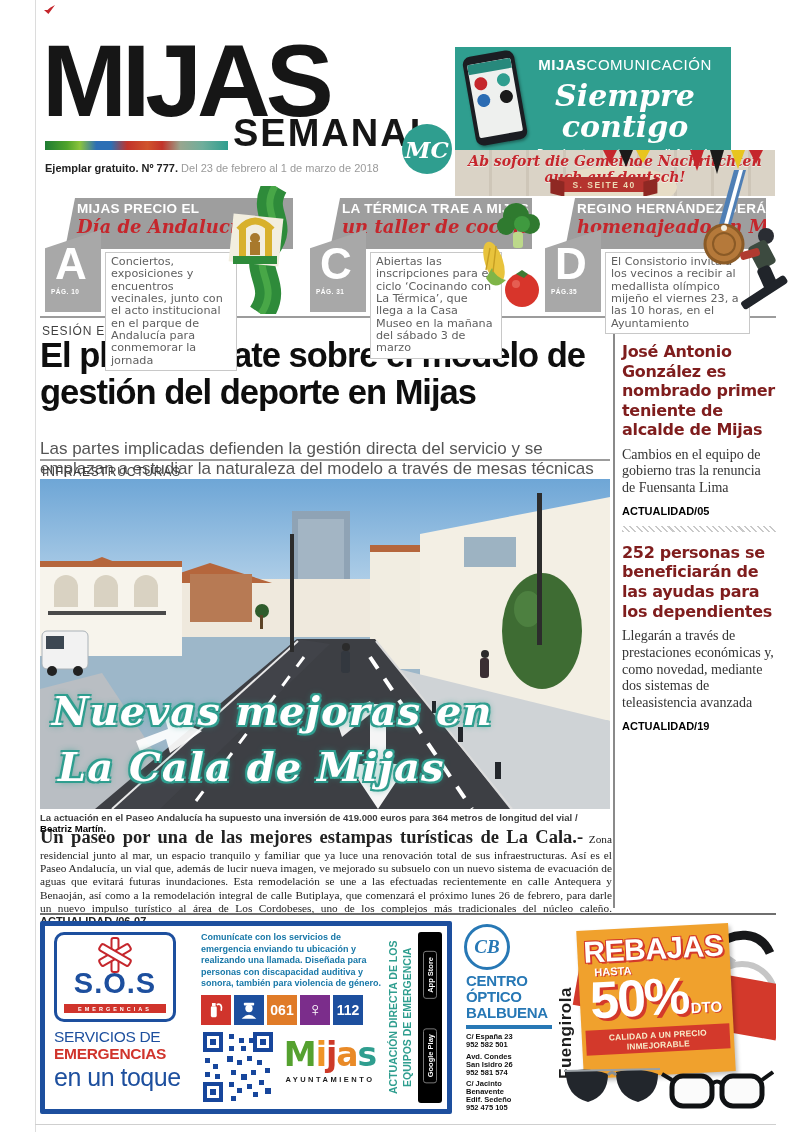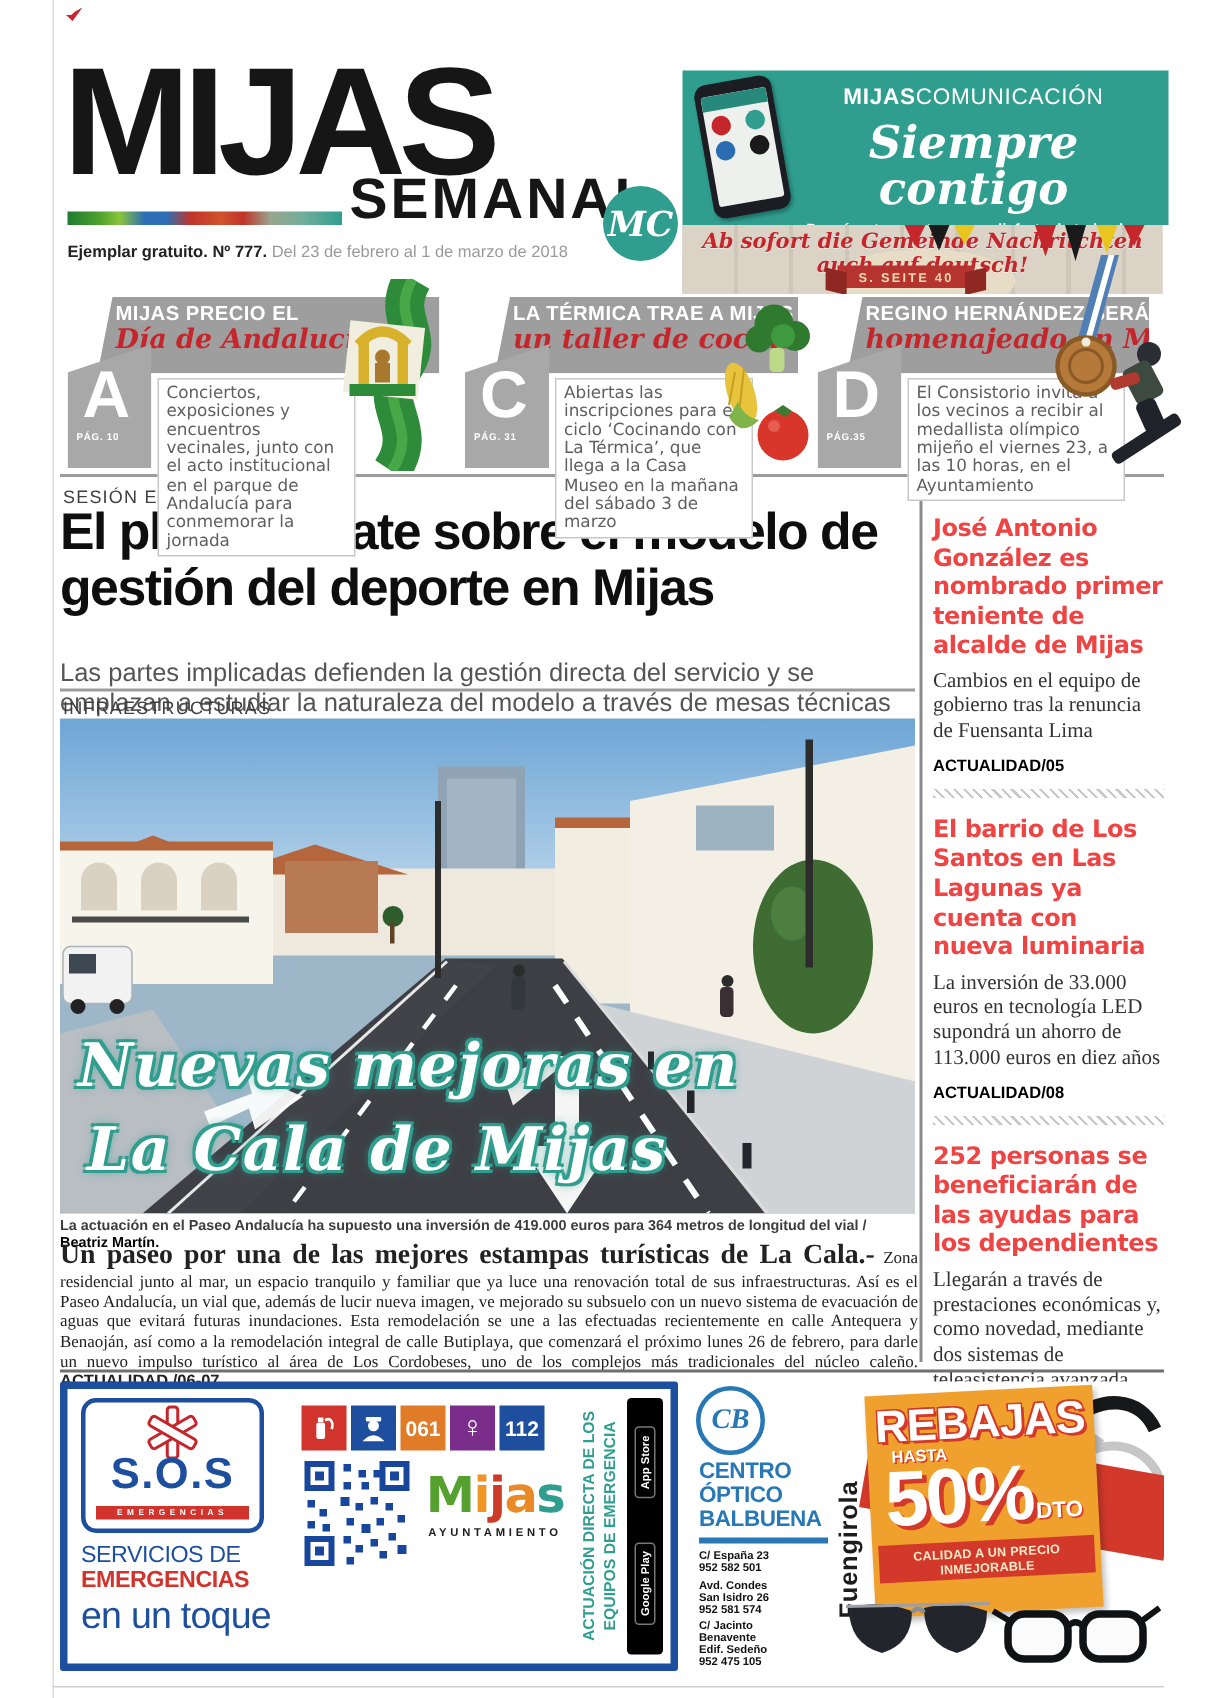--- a/index.html
+++ b/index.html
@@ -17,21 +17,21 @@
   .mijas{position:absolute;left:42px;top:30px;font-size:102px;font-weight:bold;letter-spacing:-5px;line-height:1;color:#161616}
   .rainbow{position:absolute;left:45px;top:141px;width:183px;height:9px;
     background:linear-gradient(90deg,#1f7c33 0%,#4fa32b 12%,#8bc43c 19%,#2c6fb5 28%,#2c6fb5 36%,#c2332a 45%,#d0542c 56%,#c2332a 64%,#98a68f 74%,#6fae9b 86%,#2f9e8f 100%)}
   .semanal{position:absolute;left:233px;top:112px;font-size:38px;font-weight:bold;letter-spacing:2px;color:#161616}
   .mc{position:absolute;left:402px;top:124px;width:50px;height:50px;border-radius:50%;background:var(--teal);
       color:#fff;display:flex;align-items:center;justify-content:center;
       font-family:"DejaVu Serif",serif;font-style:italic;font-weight:bold;font-size:23px}
   .issue{position:absolute;left:45px;top:162px;font-size:11px;color:#9a9a9a}
   .issue b{color:#222}
   
-  .appbox{position:absolute;left:455px;top:47px;width:324px;height:103px;background:var(--teal)}
+  .appbox{position:absolute;left:455px;top:47px;width:276px;height:103px;background:var(--teal)}
   .phone{position:absolute;left:14px;top:6px;width:52px;height:90px;background:#1b1d22;border-radius:8px;
          transform:rotate(-10deg);box-shadow:1px 2px 3px rgba(0,0,0,.35)}
   .phone .scr{position:absolute;left:4px;top:8px;right:4px;bottom:8px;background:#eef0ee;border-radius:2px;overflow:hidden}
   .scr .hd{height:10px;background:#27897c}
   .scr .dot{position:absolute;width:13px;height:13px;border-radius:50%}
   .d1{left:4px;top:14px;background:#c5262c}.d2{right:4px;top:14px;background:#2f9e8f}
   .d3{left:4px;top:31px;background:#2b6cb3}.d4{right:4px;top:31px;background:#1a1a1a}
   .app-tx{position:absolute;left:72px;top:9px;right:8px;text-align:center;color:#fff}
   .app-brand{font-size:15px;letter-spacing:.5px;font-weight:normal}
   .app-brand b{font-weight:bold}
@@ -82,21 +82,21 @@
   .ov1{left:12px;top:208px}.ov2{left:18px;top:264px}
   .caption{position:absolute;left:40px;top:812px;width:572px;font-size:9.6px;font-weight:bold;color:#3d3d3d}
   .caption b{color:#000}
   .story{position:absolute;left:40px;top:827px;width:572px;font-family:"Liberation Serif",serif;
      font-size:11.3px;line-height:1.18;text-align:justify;color:#222}
   .story .lead-in{font-weight:bold;font-size:18.5px}
   .story .ref{font-family:"Liberation Sans",sans-serif;font-weight:bold;font-size:11px}
   
   .sb-rule{position:absolute;left:613px;top:322px;width:2px;height:586px;background:#8a8a8a}
   .sidebar{position:absolute;left:622px;top:322px;width:154px;padding-top:20px}
-  .sb-h{font-family:"DejaVu Sans",sans-serif;font-weight:bold;font-size:16px;line-height:1.22;color:#ef4444;letter-spacing:-.3px}
+  .sb-h{font-family:"DejaVu Sans",sans-serif;font-weight:bold;font-size:16px;line-height:1.22;color:#7f1d1d;letter-spacing:-.3px}
   .sb-s{font-family:"Liberation Serif",serif;font-size:14px;line-height:1.2;color:#333;margin-top:7px}
   .sb-r{font-size:11px;font-weight:bold;margin-top:8px;color:#000}
   .sb-div{height:6px;margin:9px 0 11px;background:repeating-linear-gradient(45deg,#c9c9c9 0 1.5px,transparent 1.5px 4.5px)}
   
   .rule-ads{position:absolute;left:40px;top:913px;width:736px;height:2px;background:#6f6f6f}
   .sos{position:absolute;left:40px;top:921px;width:412px;height:193px;border:5px solid var(--blue);border-radius:2px;
        background:#fff;display:flex;padding:6px 5px 6px 9px;box-sizing:border-box}
   .sos-c1{width:142px;flex:none}
   .sos-box{width:122px;height:90px;border:3px solid var(--blue);border-radius:10px;position:relative;text-align:center;box-sizing:border-box}
   .sos-star{position:absolute;left:50%;top:1px;transform:translateX(-50%)}
@@ -363,26 +363,20 @@
 
   <div class="sb-rule"></div>
   <div class="sidebar">
     <div class="sb-item">
       <div class="sb-h">José Antonio González es nombrado primer teniente de alcalde de Mijas</div>
       <div class="sb-s">Cambios en el equipo de gobierno tras la renuncia de Fuensanta Lima</div>
       <div class="sb-r">ACTUALIDAD/05</div>
       <div class="sb-div"></div>
     </div>
     <div class="sb-item">
-      <div class="sb-h">El barrio de Los Santos en Las Lagunas ya cuenta con nueva luminaria</div>
-      <div class="sb-s">La inversión de 33.000 euros en tecnología LED supondrá un ahorro de 113.000 euros en diez años</div>
-      <div class="sb-r">ACTUALIDAD/08</div>
-      <div class="sb-div"></div>
-    </div>
-    <div class="sb-item">
       <div class="sb-h">252 personas se beneficiarán de las ayudas para los dependientes</div>
       <div class="sb-s">Llegarán a través de prestaciones económicas y, como novedad, mediante dos sistemas de teleasistencia avanzada</div>
       <div class="sb-r">ACTUALIDAD/19</div>
     </div>
   </div>
 
   <div class="rule-ads"></div>
 
   <div class="sos">
     <div class="sos-c1">
@@ -401,20 +395,21 @@
           </g>
         </svg>
         <div class="sos-word">S.O.S</div>
         <div class="sos-strip">EMERGENCIAS</div>
       </div>
       <div class="sos-l1">SERVICIOS DE</div>
       <div class="sos-l2">EMERGENCIAS</div>
       <div class="sos-l3">en un toque</div>
     </div>
     <div class="sos-c2">
+      <div class="sos-desc">Comunícate con los servicios de emergencia enviando tu ubicación y realizando una llamada. Diseñada para personas con discapacidad auditiva y sonora, también para violencia de género.</div>
       <div class="tiles">
         <div class="tile tl-red">
           <svg width="22" height="22" viewBox="0 0 30 30">
               <rect x="8" y="10" width="8" height="15" rx="2" fill="#fff"></rect>
               <rect x="9.5" y="5.5" width="5" height="4" fill="#fff"></rect>
               <path d="M16 8 C21 5 24 10 22 16" stroke="#fff" stroke-width="2.4" fill="none"></path>
             </svg>
         </div>
         <div class="tile tl-blue">
           <svg width="22" height="22" viewBox="0 0 30 30">

